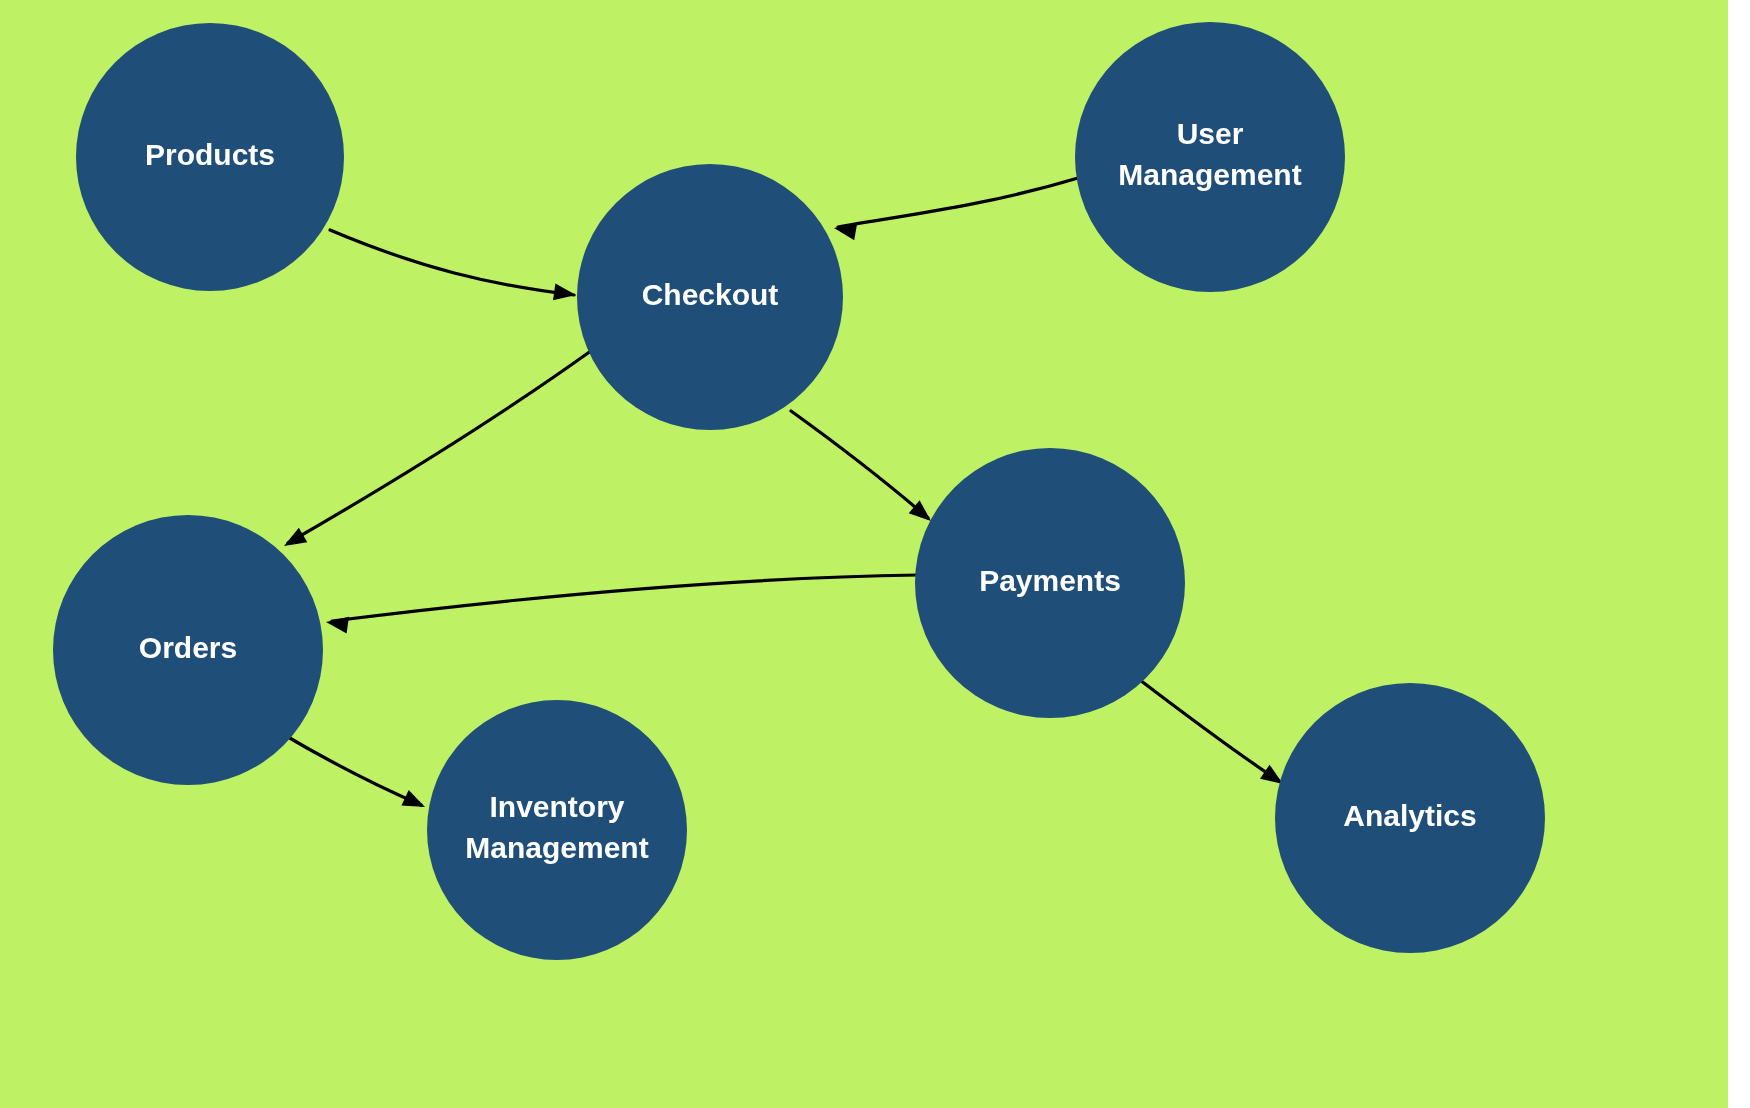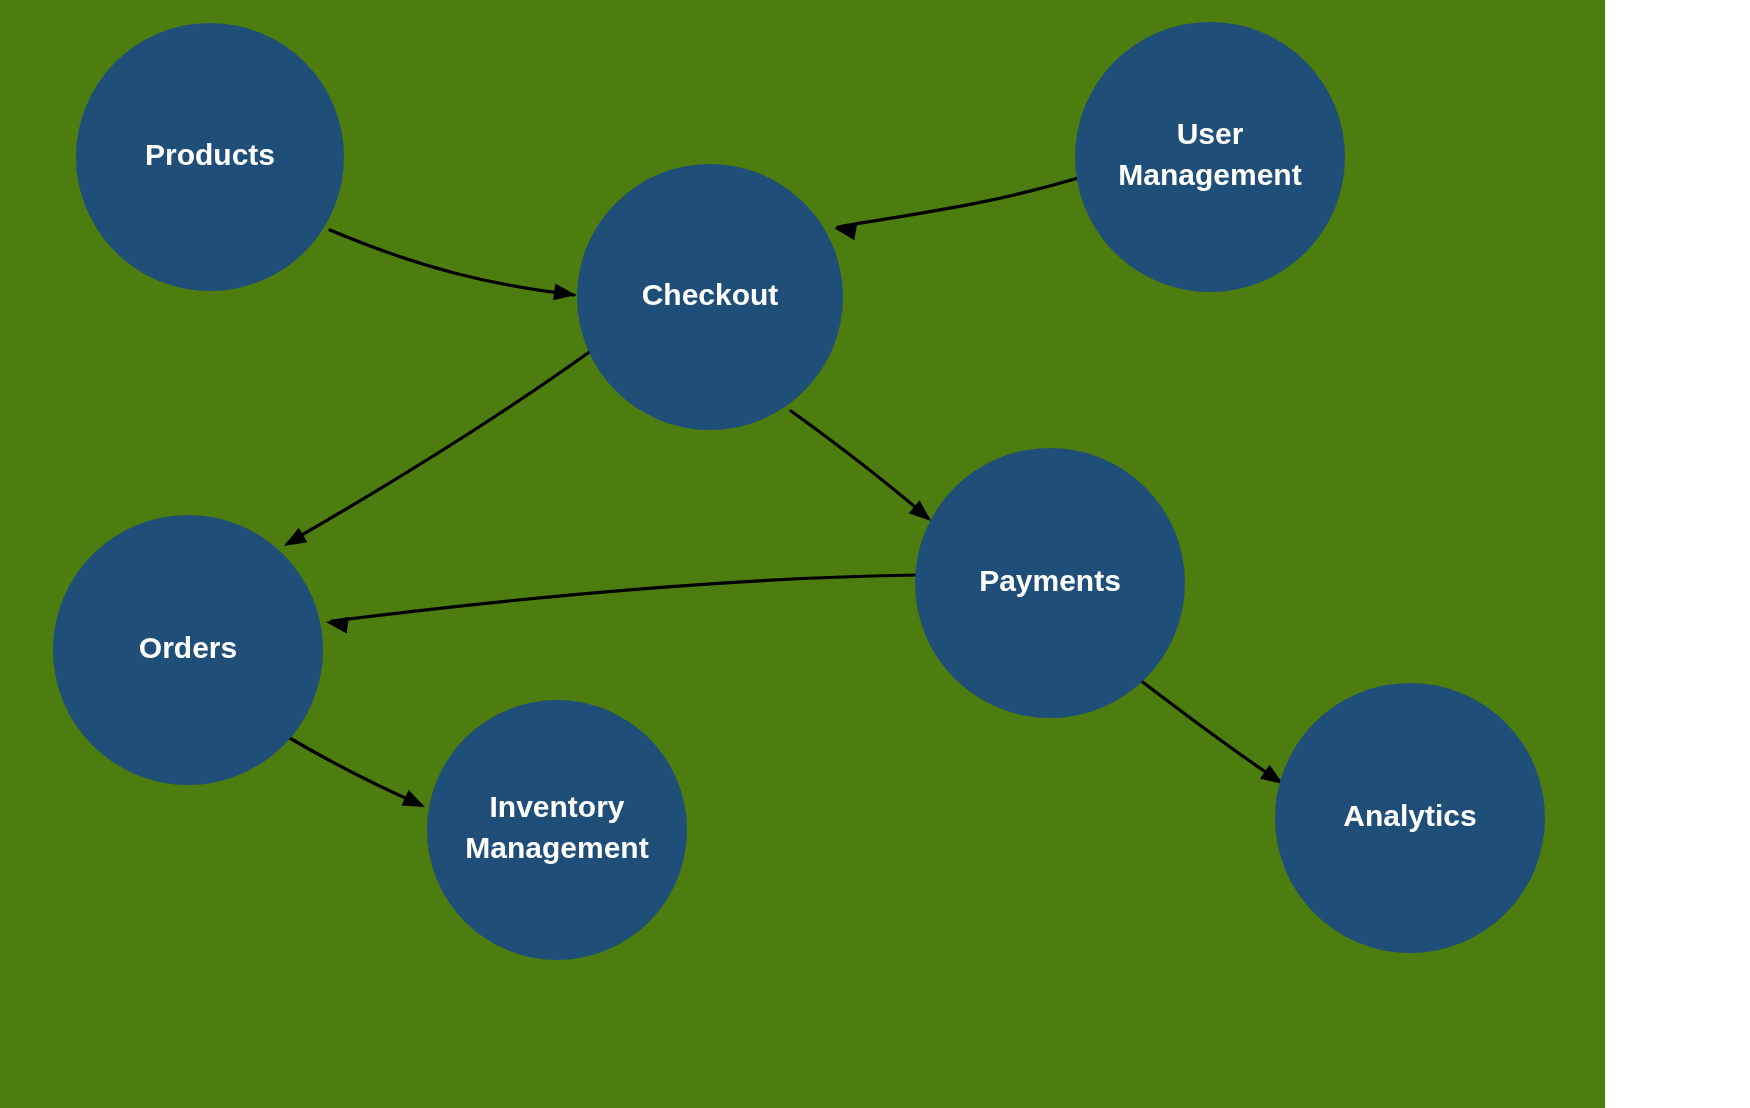--- a/index.html
+++ b/index.html
@@ -45,21 +45,21 @@
     stroke-linecap: round;
   }
   .arrow-head {
     fill: #000000;
     stroke: none;
   }
 </style>
 </head>
 <body>
 
-<div id="canvas" style="width: 1605px; height: 1108px; background: #4d7c0f;">
+<div id="canvas" style="width: 1728px; height: 1108px; background: #bef264;">
   <svg id="graph-svg" viewBox="0 0 1750 1108">
     <g id="edges-layer">
         <g>
           <path d="M 330,230 C 420,268 490,285 574,295" class="edge-path" stroke="#000000"></path>
           <polygon points="0,0 -22,-8.5 -22,8.5" transform="translate(576,295) rotate(8)" class="arrow-head" fill="#000000"></polygon>
         </g>
         <g>
           <path d="M 1078,178 C 985,206 900,216 838,227" class="edge-path" stroke="#000000"></path>
           <polygon points="0,0 -22,-8.5 -22,8.5" transform="translate(834,228) rotate(190)" class="arrow-head" fill="#000000"></polygon>
         </g>

